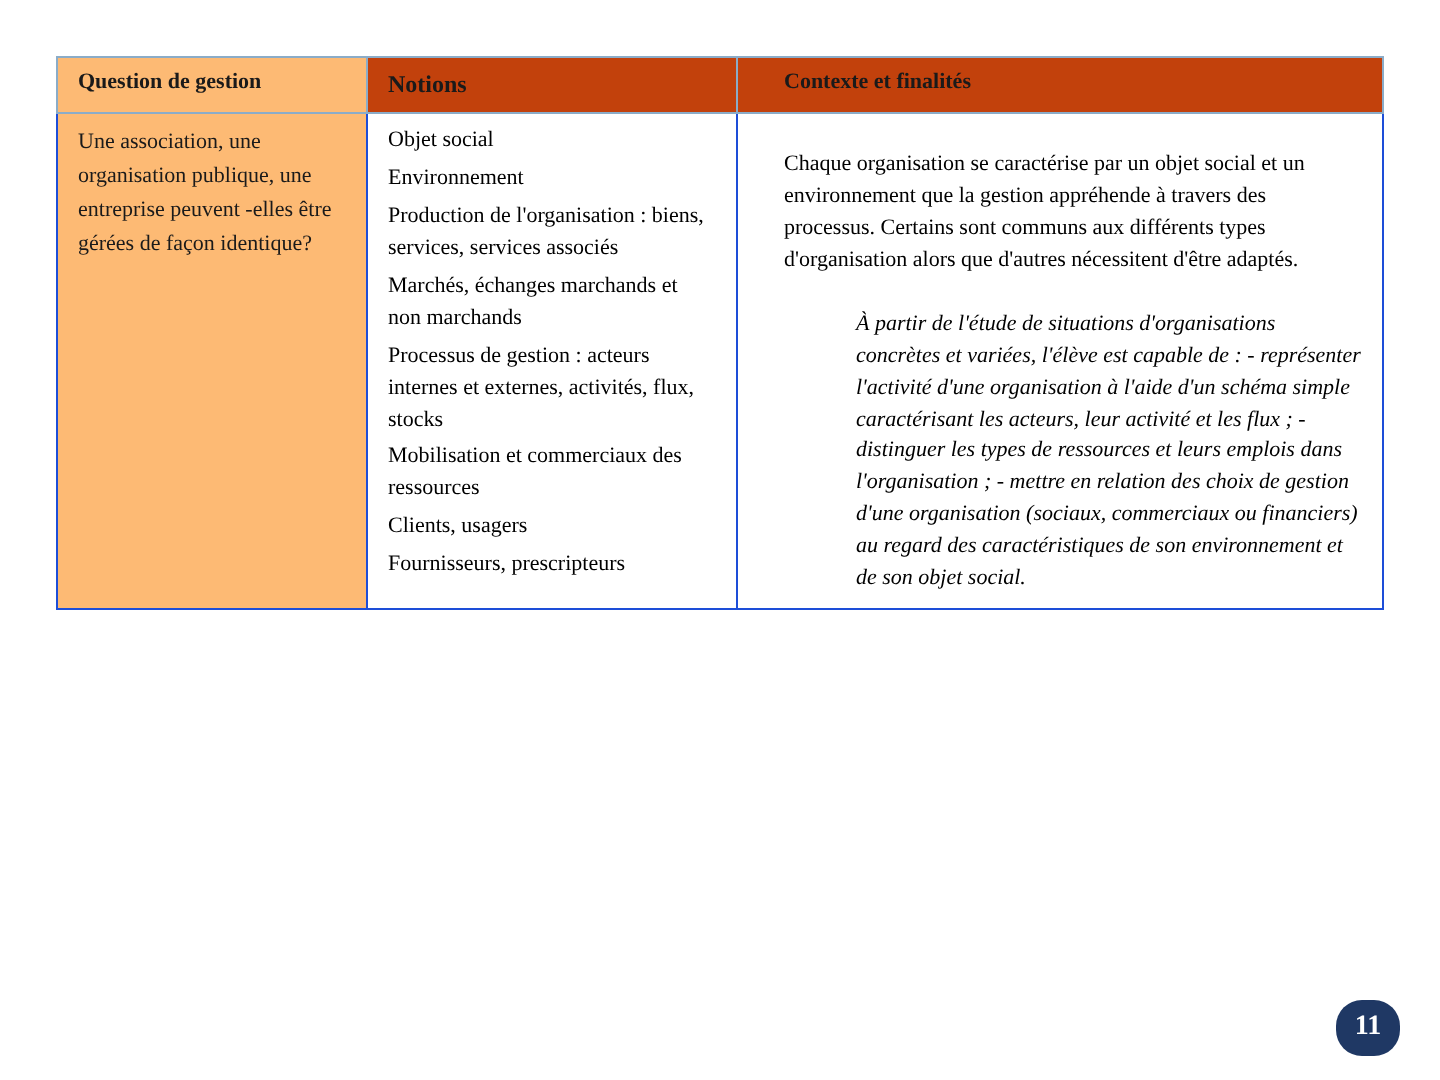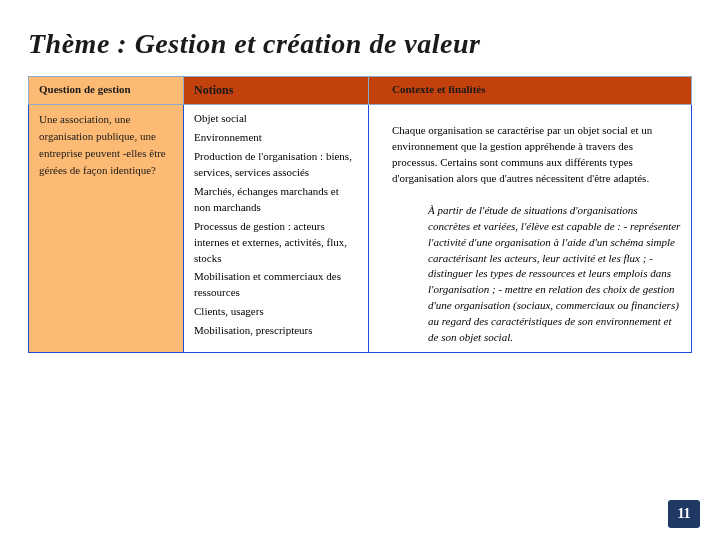--- a/index.html
+++ b/index.html
@@ -85,33 +85,32 @@
       right: 20px;
       background: #1f3864;
       color: #fff;
       font-size: 14px;
       font-weight: bold;
       width: 32px;
       height: 28px;
       display: flex;
       align-items: center;
       justify-content: center;
-      border-radius: 3px;
+      border-radius: 13px;
     }
     .question-text {
       font-size: 11px;
       line-height: 1.5;
       color: #1a1a1a;
     }
   </style>
 </head>
 <body>
 
 <div class="slide">
-  <div class="title">Thème : Gestion et création de valeur</div>
 
   <table class="table">
     <thead>
       <tr>
         <th class="col-question">Question de gestion</th>
         <th class="col-notions">Notions</th>
         <th class="col-context">Contexte et finalités</th>
       </tr>
     </thead>
     <tbody>
@@ -121,21 +120,21 @@
         </td>
         <td class="col-notions">
           <div id="notions-list">
               <div class="notion-item bold">Objet social</div>
               <div class="notion-item bold">Environnement</div>
               <div class="notion-item">Production de l'organisation : biens, services, services associés</div>
               <div class="notion-item">Marchés, échanges marchands et non marchands</div>
               <div class="notion-item">Processus de gestion : acteurs internes et externes, activités, flux, stocks</div>
               <div class="notion-item">Mobilisation et commerciaux des ressources</div>
               <div class="notion-item">Clients, usagers</div>
-              <div class="notion-item">Mobilisation, prescripteurs</div>
+              <div class="notion-item">Fournisseurs, prescripteurs</div>
             </div>
         </td>
         <td class="col-context">
           <p class="context-normal">Chaque organisation se caractérise par un objet social et un environnement que la gestion appréhende à travers des processus. Certains sont communs aux différents types d'organisation alors que d'autres nécessitent d'être adaptés.</p>
           <br>
           <p class="context-italic">À partir de l'étude de situations d'organisations concrètes et variées, l'élève est capable de : - représenter l'activité d'une organisation à l'aide d'un schéma simple caractérisant les acteurs, leur activité et les flux ; - distinguer les types de ressources et leurs emplois dans l'organisation ; - mettre en relation des choix de gestion d'une organisation (sociaux, commerciaux ou financiers) au regard des caractéristiques de son environnement et de son objet social.</p>
         </td>
       </tr>
     </tbody>
   </table>

